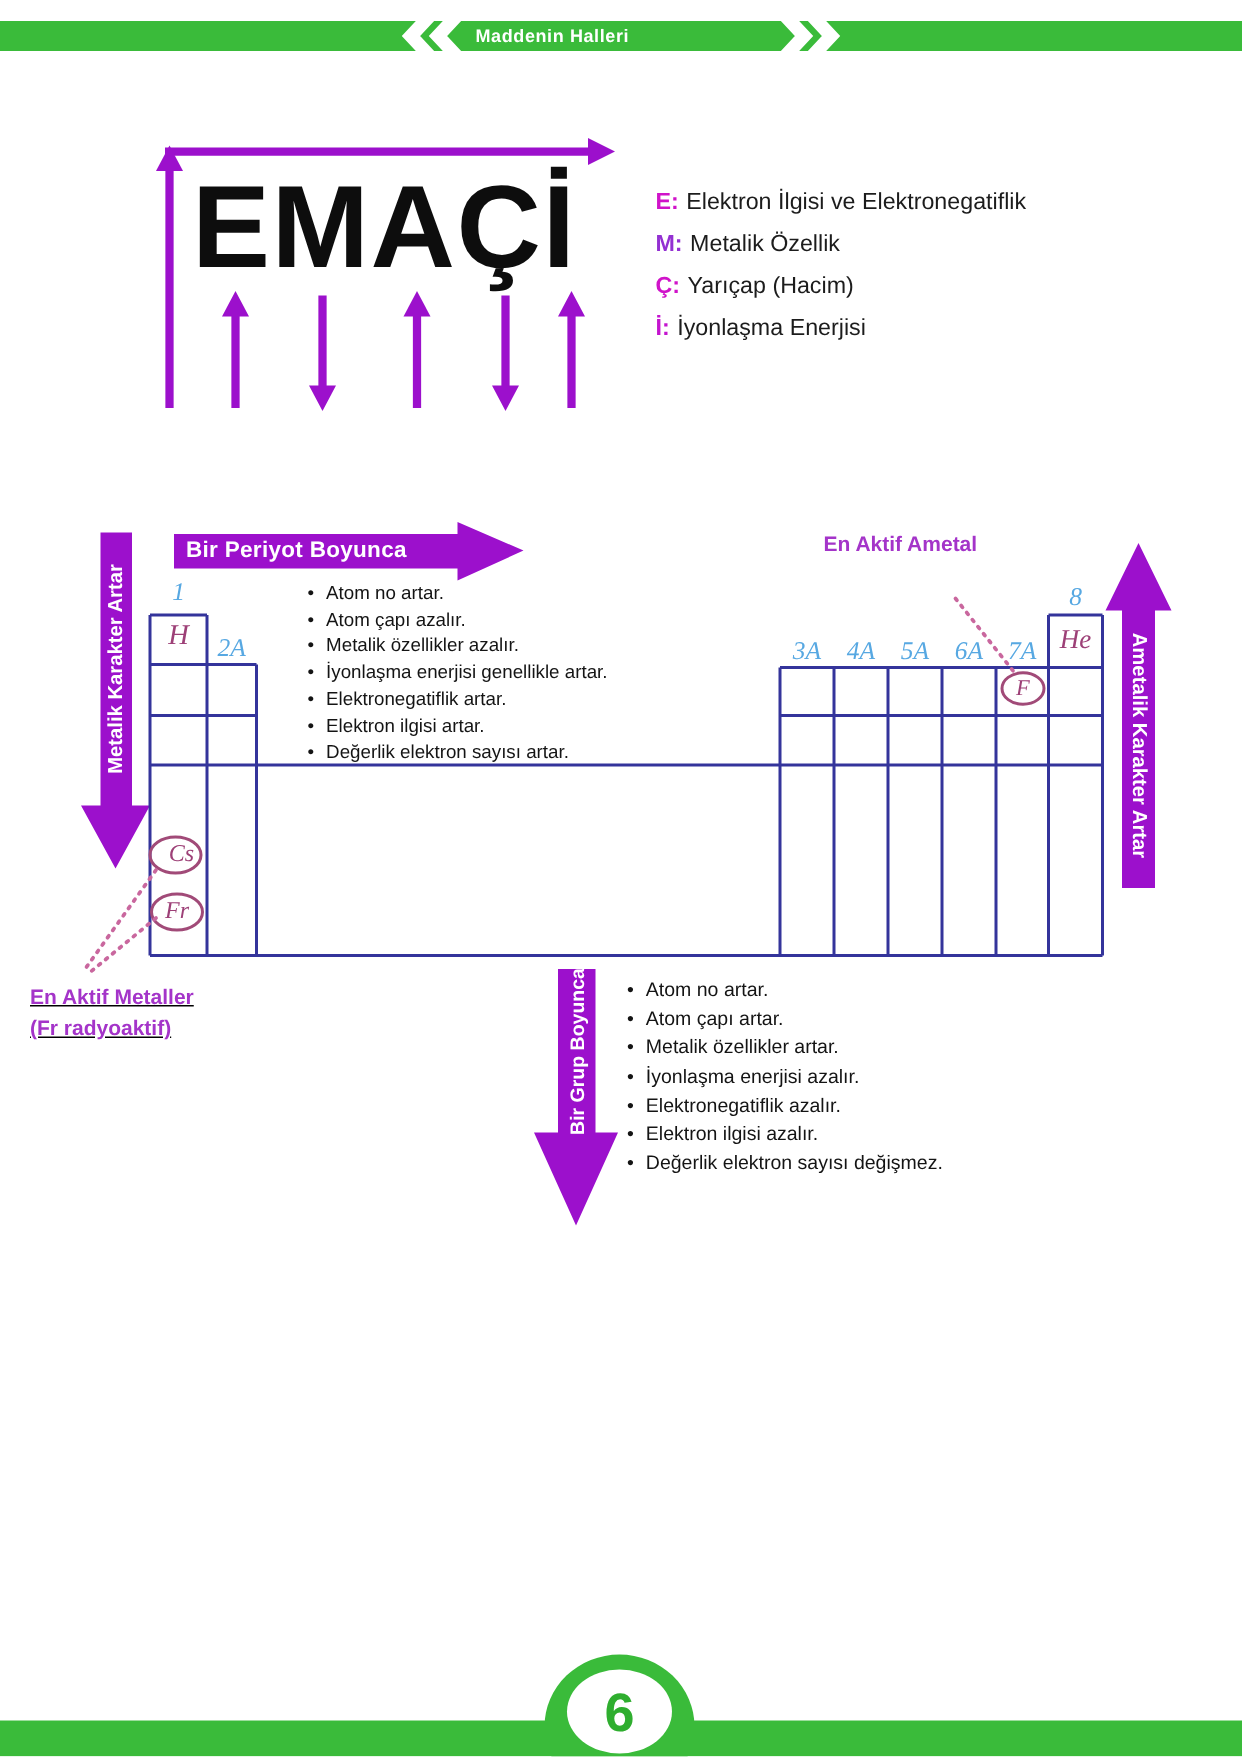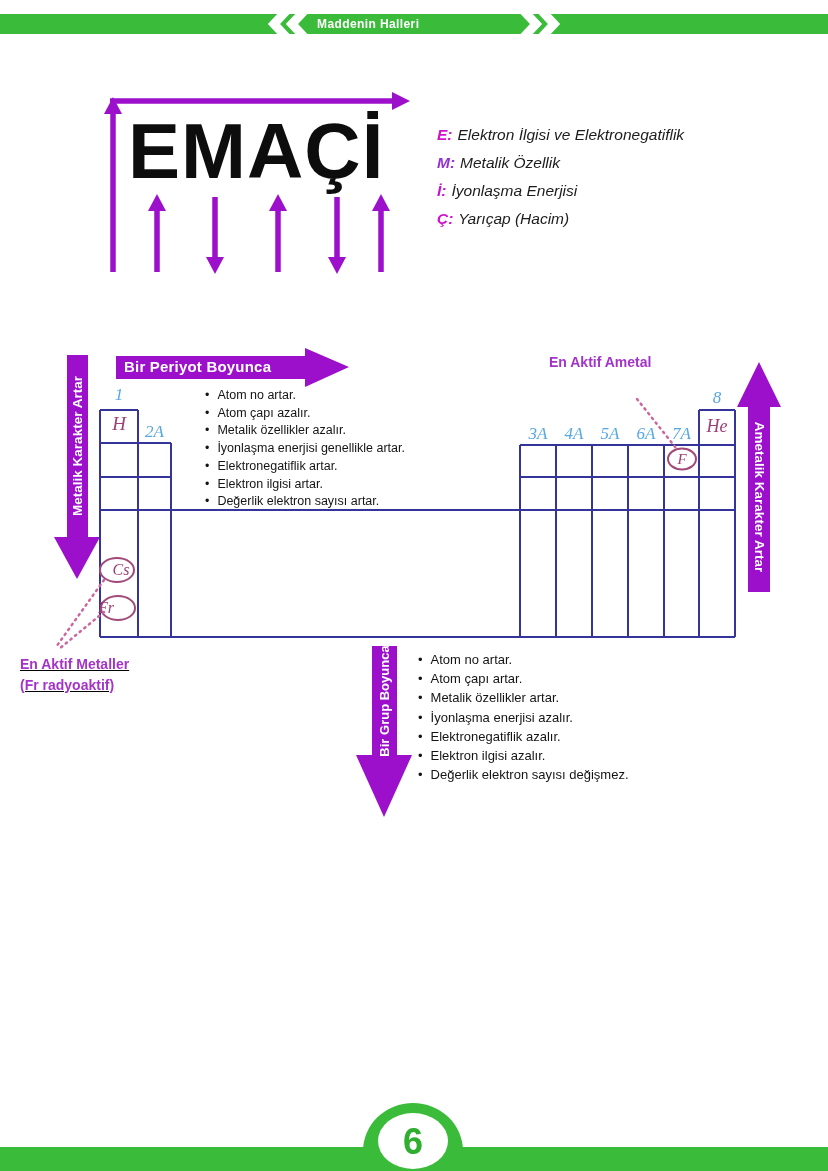--- a/index.html
+++ b/index.html
@@ -5,21 +5,21 @@
   html,body{margin:0;padding:0;background:#ffffff;}
   #page{position:relative;width:828px;height:1171px;background:#ffffff;overflow:hidden;
         font-family:"Liberation Sans","DejaVu Sans",sans-serif;}
   #vector-layer{position:absolute;left:0;top:0;width:828px;height:1171px;}
   .abs{position:absolute;}
   .header-title{left:317px;top:16px;width:200px;color:#ffffff;
     font-size:12px;font-weight:bold;letter-spacing:.4px;line-height:17px;}
   .emaci{left:128px;top:112px;font-size:78px;font-weight:bold;letter-spacing:1px;
     color:#0d0d0d;line-height:78px;}
   .legend{left:437px;top:121px;width:290px;}
-  .legend-row{height:28px;line-height:28px;font-size:15.5px;color:#1c1c1c;font-style:italic;}
+  .legend-row{height:28px;line-height:28px;font-size:15.5px;color:#1c1c1c;}
   .legend-letter{font-weight:bold;margin-right:5px;}
   .banner-label{left:124px;top:359px;color:#ffffff;font-weight:bold;font-size:15px;
     letter-spacing:.2px;line-height:16px;}
   .bullets{width:260px;}
   .bullets.period{left:205px;top:387px;font-size:12.5px;line-height:17.7px;color:#141414;}
   .bullets.group{left:418px;top:650px;font-size:13px;line-height:19.2px;color:#141414;width:280px;}
   .bullet-row{display:flex;}
   .bullet-dot{margin-right:8px;}
   .rot-label{color:#ffffff;font-weight:bold;text-align:center;height:20px;line-height:20px;}
   .rot-ccw{transform:rotate(-90deg);}
@@ -38,21 +38,21 @@
   .lbl-2a{left:138px;top:422px;width:33px;}
   .lbl-3a{left:520px;top:424px;width:36px;}
   .lbl-4a{left:556px;top:424px;width:36px;}
   .lbl-5a{left:592px;top:424px;width:36px;}
   .lbl-6a{left:628px;top:424px;width:36px;}
   .lbl-7a{left:664px;top:424px;width:35px;}
   .lbl-8{left:699px;top:388px;width:36px;}
   .el-h{left:100px;top:414px;width:38px;font-size:19px;}
   .el-he{left:699px;top:416px;width:36px;font-size:18px;}
   .el-cs{left:100px;top:560px;width:42px;font-size:16px;}
-  .el-fr{left:89px;top:598px;width:34px;font-size:16px;}
+  .el-fr{left:101px;top:598px;width:34px;font-size:16px;}
   .el-f{left:668px;top:449px;width:28px;font-size:15px;}
   .page-number{left:393px;top:1124px;width:40px;text-align:center;color:#2fae2f;
     font-size:36px;font-weight:bold;line-height:36px;}
 </style>
 </head>
 <body>
 
 <div id="page">
 
   <svg id="vector-layer" viewBox="0 0 828 1171" xmlns="http://www.w3.org/2000/svg">
@@ -136,24 +136,24 @@
   <div class="abs emaci">EMAÇİ</div>
 
   <div class="abs legend">
     <div class="legend-row">
       <span class="legend-letter" style="color: rgb(208, 19, 201);">E:</span><span>Elektron İlgisi ve Elektronegatiflik</span>
     </div>
     <div class="legend-row">
       <span class="legend-letter" style="color: rgb(147, 48, 210);">M:</span><span>Metalik Özellik</span>
     </div>
     <div class="legend-row">
+      <span class="legend-letter" style="color: rgb(208, 19, 201);">Ç:</span><span>Yarıçap (Hacim)</span>
+    </div>
+    <div class="legend-row">
       <span class="legend-letter" style="color: rgb(196, 20, 207);">İ:</span><span>İyonlaşma Enerjisi</span>
-    </div>
-    <div class="legend-row">
-      <span class="legend-letter" style="color: rgb(208, 19, 201);">Ç:</span><span>Yarıçap (Hacim)</span>
     </div>
   </div>
 
   <div class="abs banner-label">Bir Periyot Boyunca</div>
 
   <div class="abs bullets period">
     <div class="bullet-row">
         <span class="bullet-dot">•</span>
         <span>Atom no artar.</span>
       </div>

